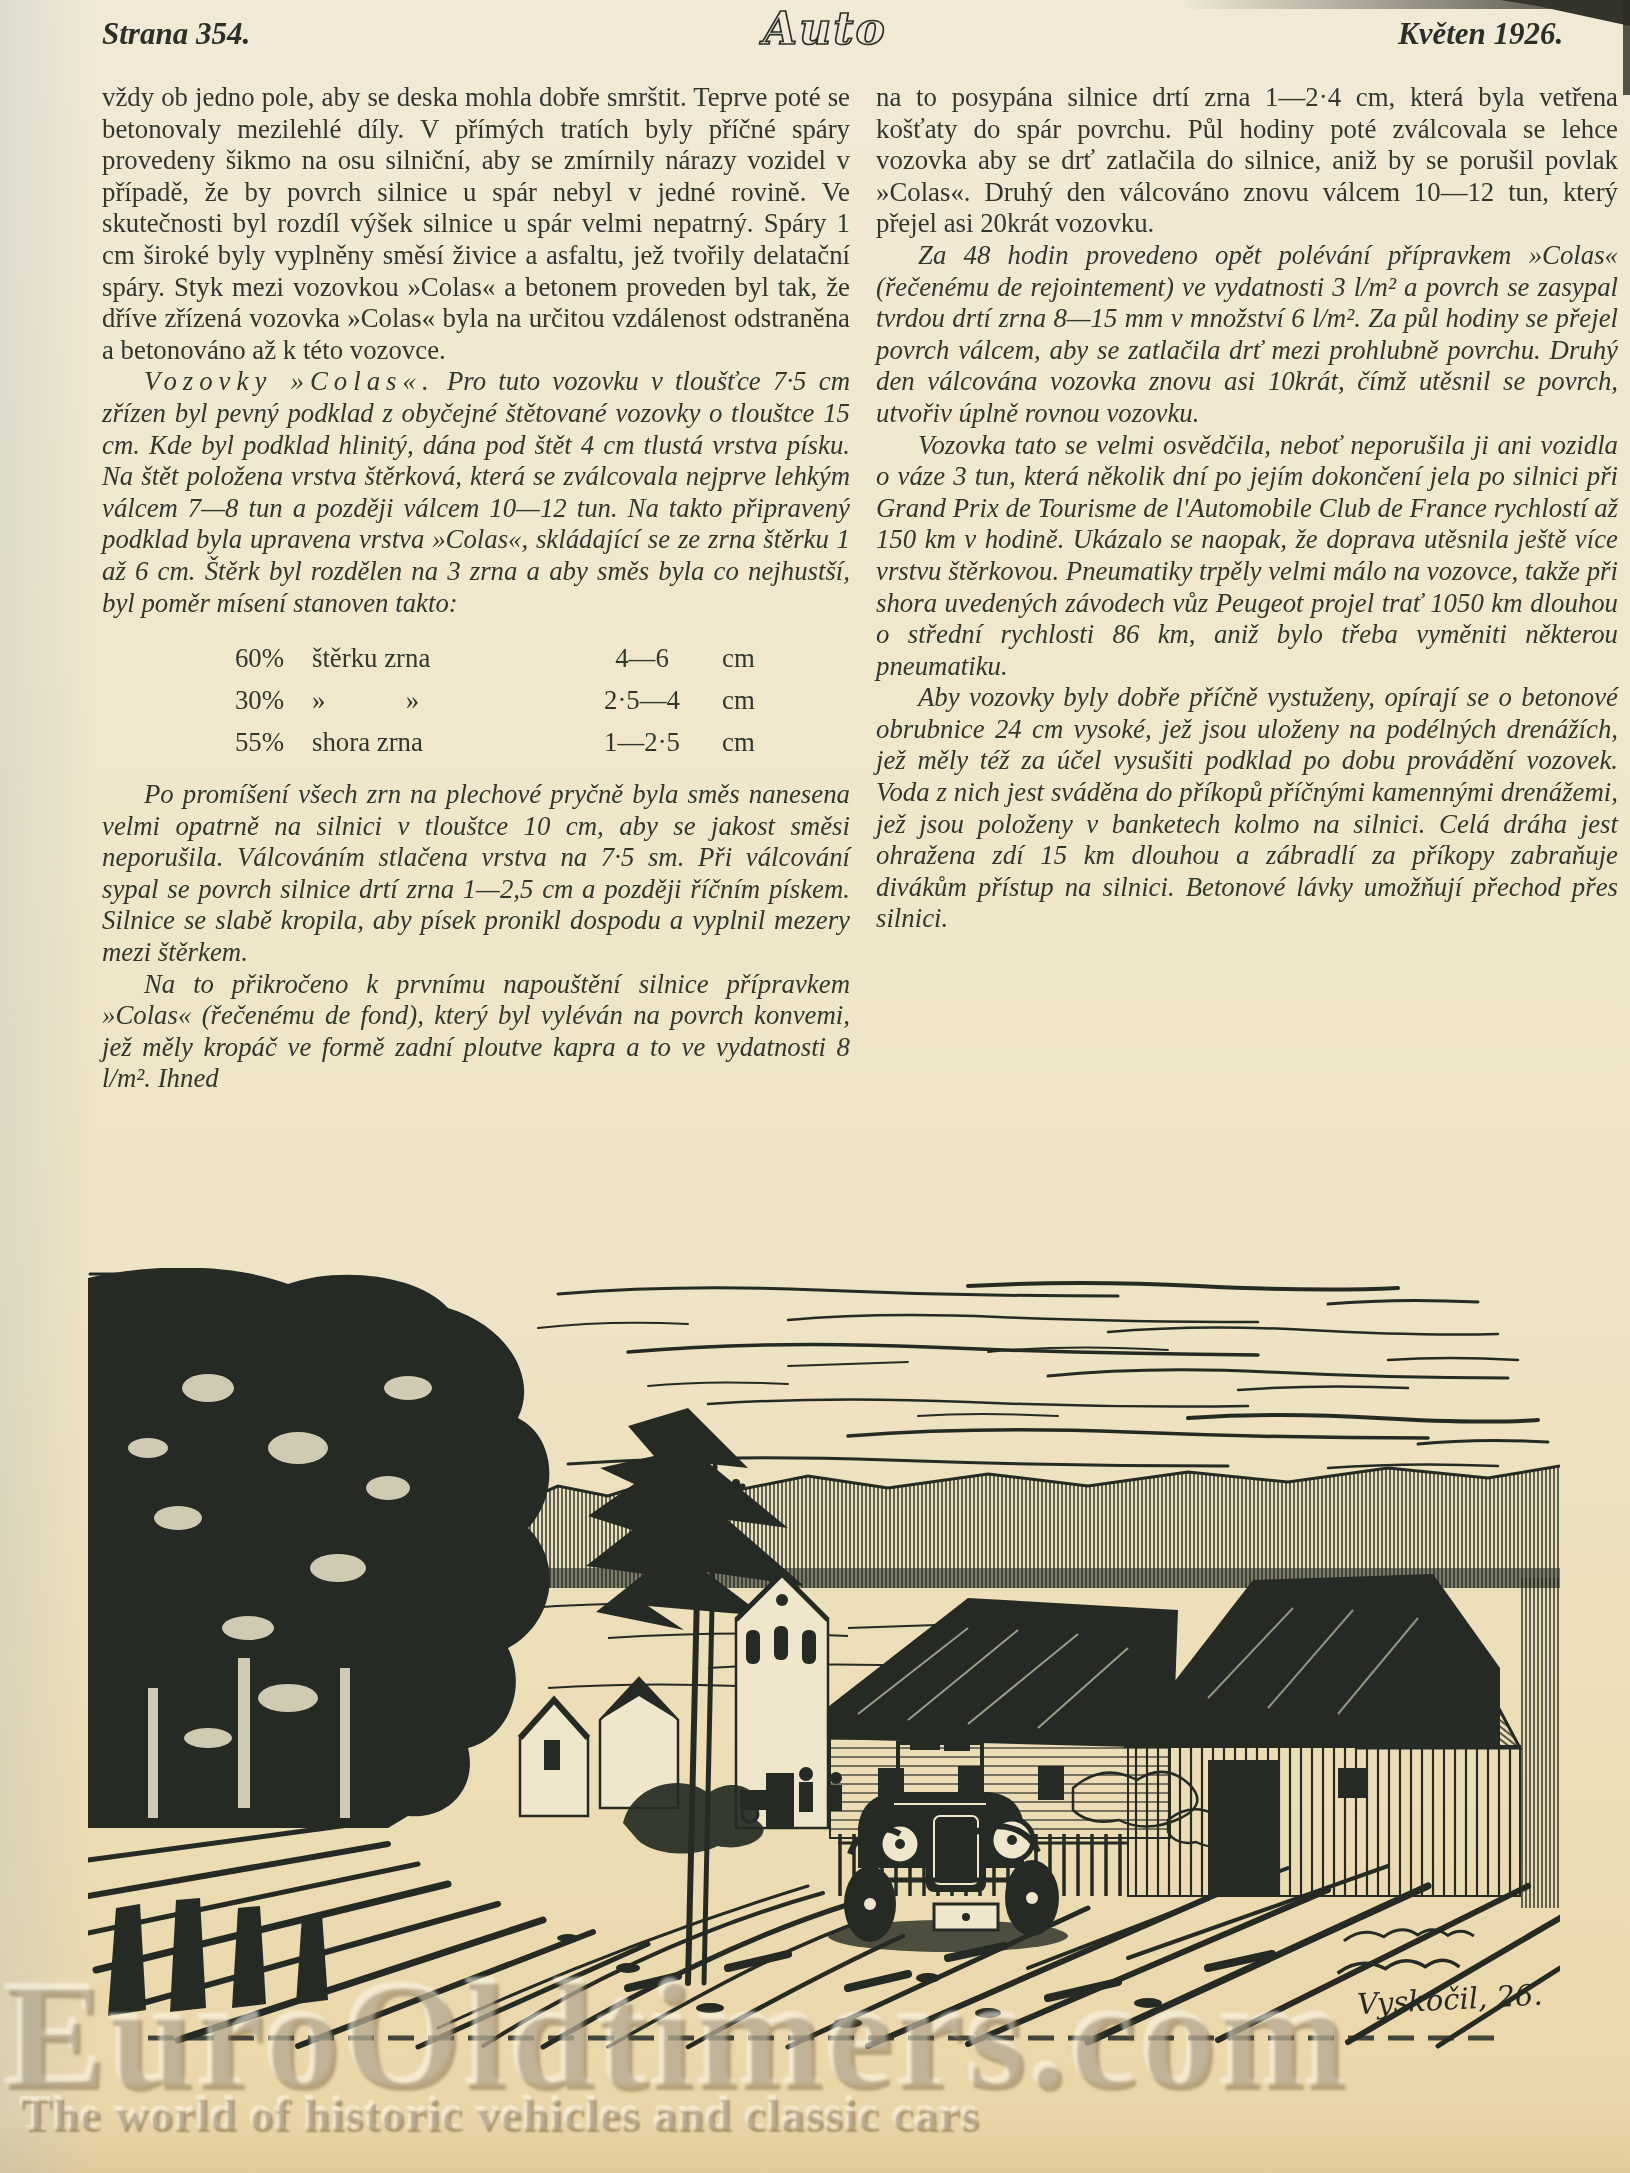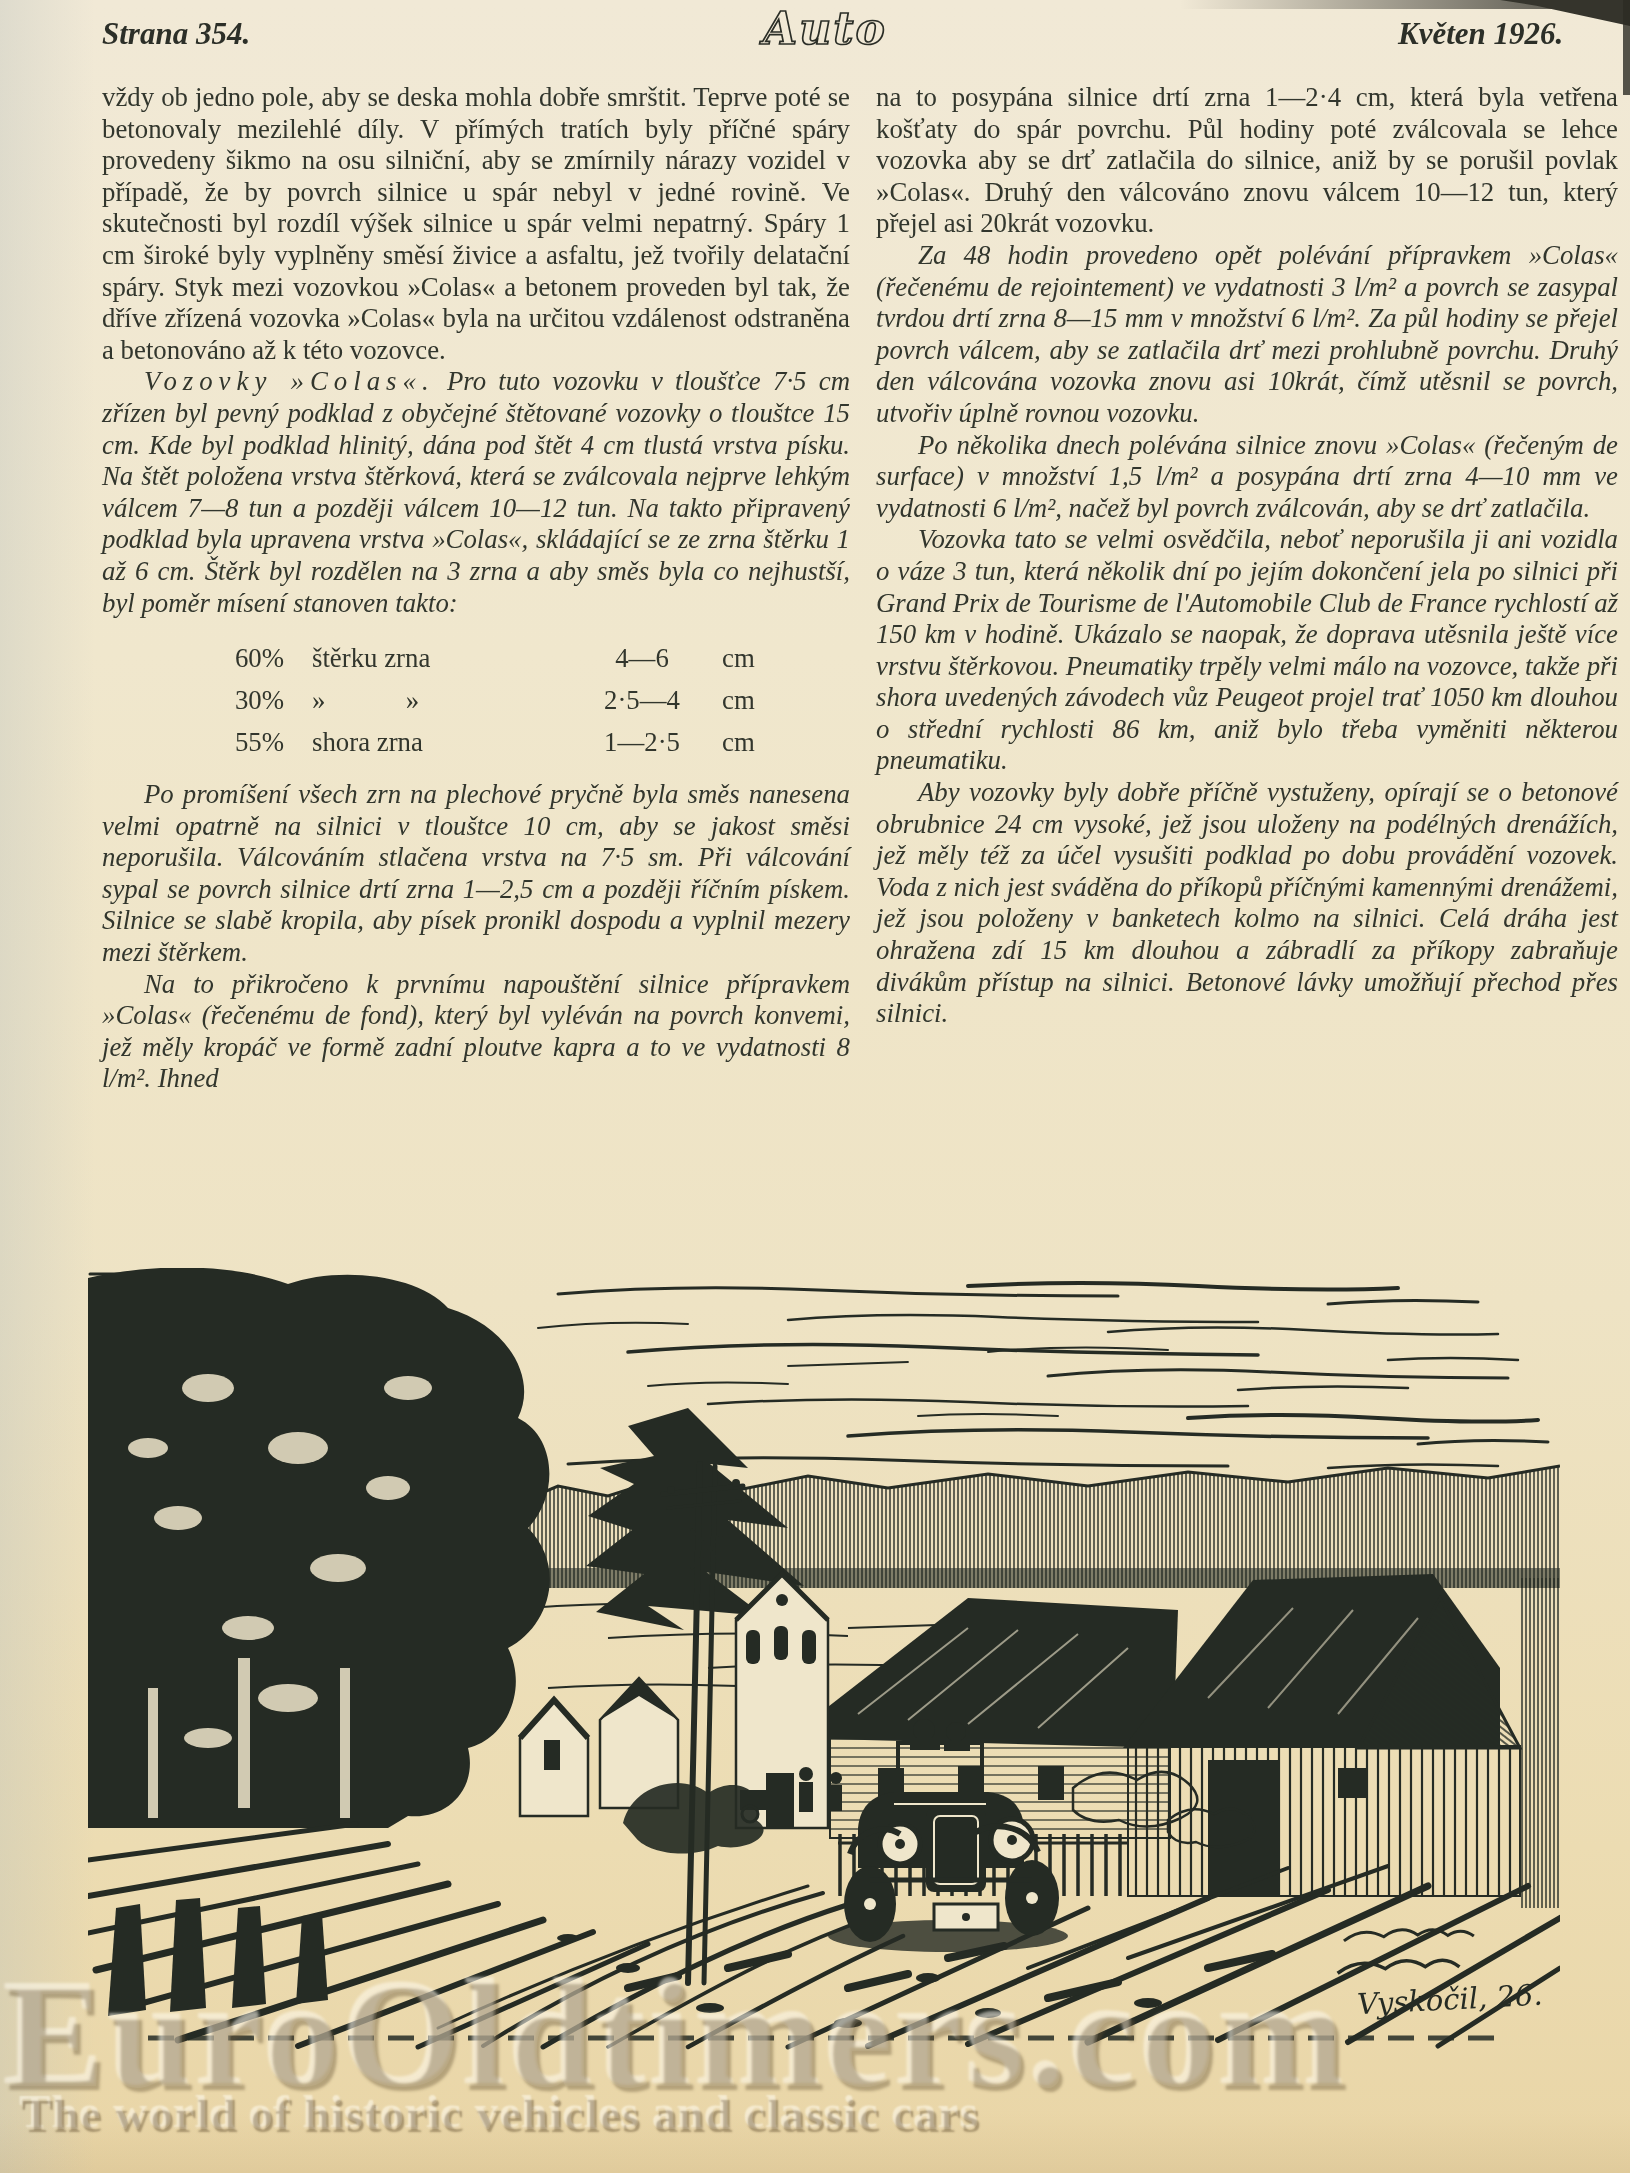--- a/index.html
+++ b/index.html
@@ -88,21 +88,20 @@
       </div>
     </div>
 
     <p class="para indent"><span>Po promíšení všech zrn na plechové pryčně byla směs nanesena velmi opatrně na silnici v tlouštce 10 cm, aby se jakost směsi neporušila. Válcováním stlačena vrstva na 7·5 sm. Při válcování sypal se povrch silnice drtí zrna 1—2,5 cm a později říčním pískem. Silnice se slabě kropila, aby písek pronikl dospodu a vyplnil mezery mezi štěrkem.</span></p>
     <p class="para indent"><span>Na to přikročeno k prvnímu napouštění silnice přípravkem »Colas« (řečenému de fond), který byl vyléván na povrch konvemi, jež měly kropáč ve formě zadní ploutve kapra a to ve vydatnosti 8 l/m². Ihned</span></p>
   </main>
 
   <main class="col col-right">
     <p class="para"><span>na to posypána silnice drtí zrna 1—2·4 cm, která byla vetřena košťaty do spár povrchu. Půl hodiny poté zválcovala se lehce vozovka aby se drť zatlačila do silnice, aniž by se porušil povlak »Colas«. Druhý den válcováno znovu válcem 10—12 tun, který přejel asi 20krát vozovku.</span></p>
     <p class="para indent"><span>Za 48 hodin provedeno opět polévání přípravkem »Colas« (řečenému de rejointement) ve vydatnosti 3 l/m² a povrch se zasypal tvrdou drtí zrna 8—15 mm v množství 6 l/m². Za půl hodiny se přejel povrch válcem, aby se zatlačila drť mezi prohlubně povrchu. Druhý den válcována vozovka znovu asi 10krát, čímž utěsnil se povrch, utvořiv úplně rovnou vozovku.</span></p>
-    <p class="para indent"><span>Po několika dnech polévána silnice znovu »Colas« (řečeným de surface) v množství 1,5 l/m² a posypána drtí zrna 4—10 mm ve vydatnosti 6 l/m², načež byl povrch zválcován, aby se drť zatlačila.</span></p>
     <p class="para indent"><span>Vozovka tato se velmi osvědčila, neboť neporušila ji ani vozidla o váze 3 tun, která několik dní po jejím dokončení jela po silnici při Grand Prix de Tourisme de l'Automobile Club de France rychlostí až 150 km v hodině. Ukázalo se naopak, že doprava utěsnila ještě více vrstvu štěrkovou. Pneumatiky trpěly velmi málo na vozovce, takže při shora uvedených závodech vůz Peugeot projel trať 1050 km dlouhou o střední rychlosti 86 km, aniž bylo třeba vyměniti některou pneumatiku.</span></p>
     <p class="para indent"><span>Aby vozovky byly dobře příčně vystuženy, opírají se o betonové obrubnice 24 cm vysoké, jež jsou uloženy na podélných drenážích, jež měly též za účel vysušiti podklad po dobu provádění vozovek. Voda z nich jest sváděna do příkopů příčnými kamennými drenážemi, jež jsou položeny v banketech kolmo na silnici. Celá dráha jest ohražena zdí 15 km dlouhou a zábradlí za příkopy zabraňuje divákům přístup na silnici. Betonové lávky umožňují přechod přes silnici.</span></p>
   </main>
 
   <figure class="illus">
     <svg viewBox="0 0 1472 790" preserveAspectRatio="none">
       <defs>
         <pattern id="pv" width="8" height="8" patternUnits="userSpaceOnUse">
             <path d="M2 0 V8 M6 0 V8" stroke="#252b24" stroke-width="1.4"></path>
           </pattern>

